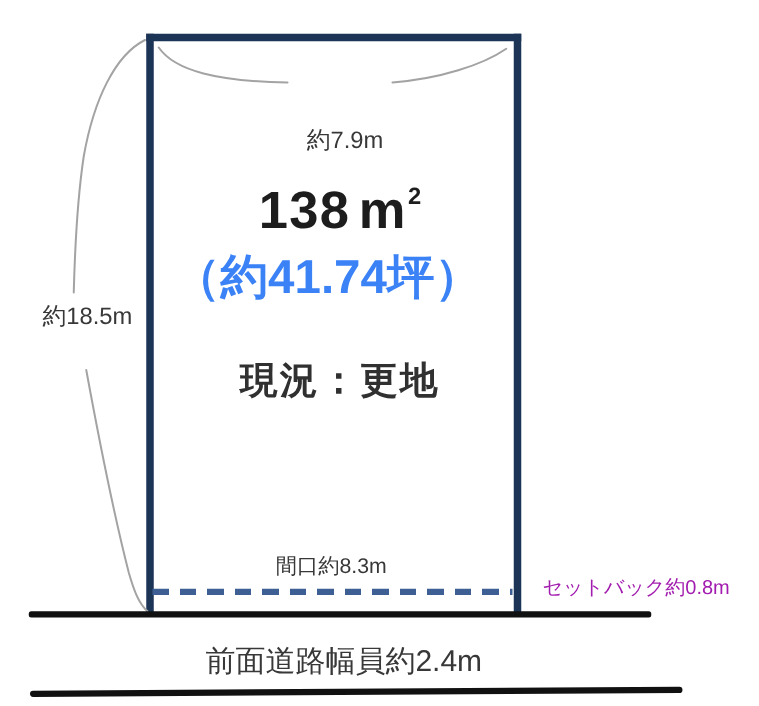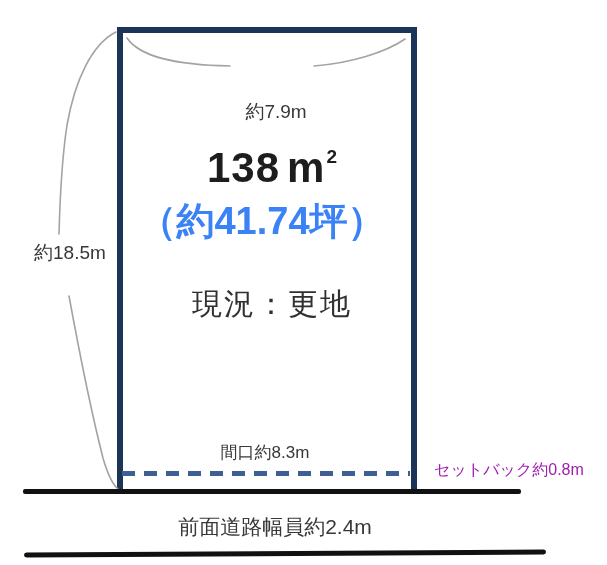--- a/index.html
+++ b/index.html
@@ -72,21 +72,21 @@
   .tsubo-line {
     left: 262px; top: 196px;
     font-size: 38px;
     font-weight: bold;
     color: #3b82f6;
     white-space: nowrap;
   }
   .status-line {
     left: 272px; top: 284px;
     font-size: 30px;
-    font-weight: 400;
+    font-weight: 700;
     color: #303030;
     letter-spacing: 2px;
     white-space: nowrap;
   }
 
   .frontage-label { left: 265px; top: 441px; font-size: 17px; }
 
   .setback-line {
     left: 122px; top: 471px;
     width: 288px; height: 5px;
@@ -102,21 +102,21 @@
     color: #a21caf;
     white-space: nowrap;
   }
 
   .road-line-near {
     left: 23px; top: 489px;
     width: 498px; height: 5px;
     background: #111111;
     border-radius: 2px;
   }
-  .road-width-label { left: 275px; top: 513px; font-size: 21px; }
+  .road-width-label { left: 275px; top: 513px; font-size: 24px; }
   .road-line-far {
     left: 24px; top: 551px;
     width: 522px; height: 5px;
     background: #111111;
     border-radius: 3px;
     transform: rotate(-0.35deg);
   }
 </style>
 </head>
 <body>

